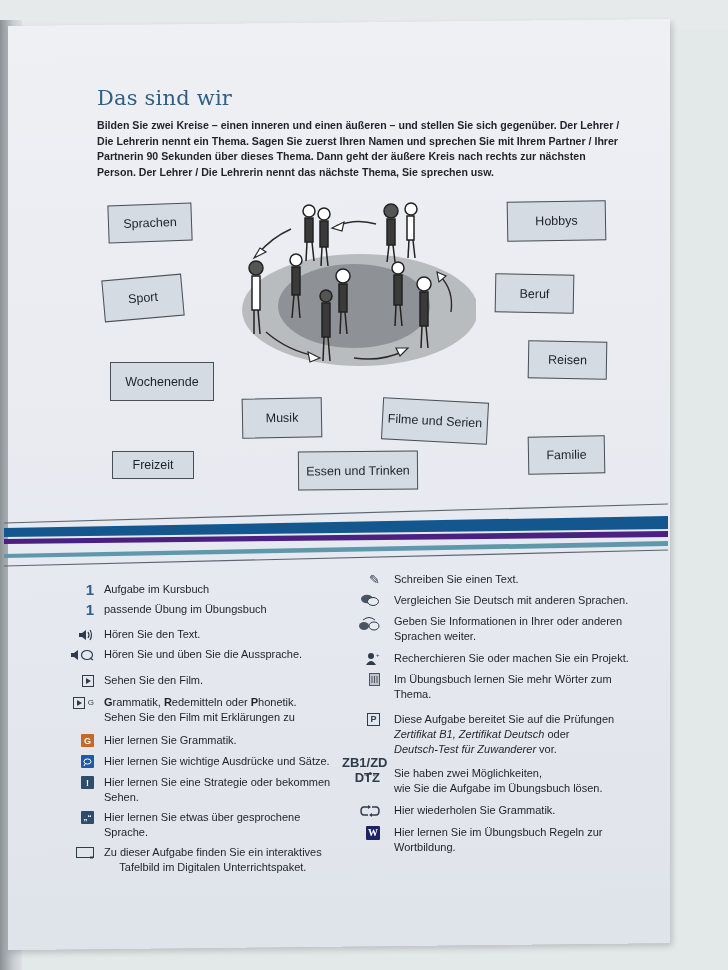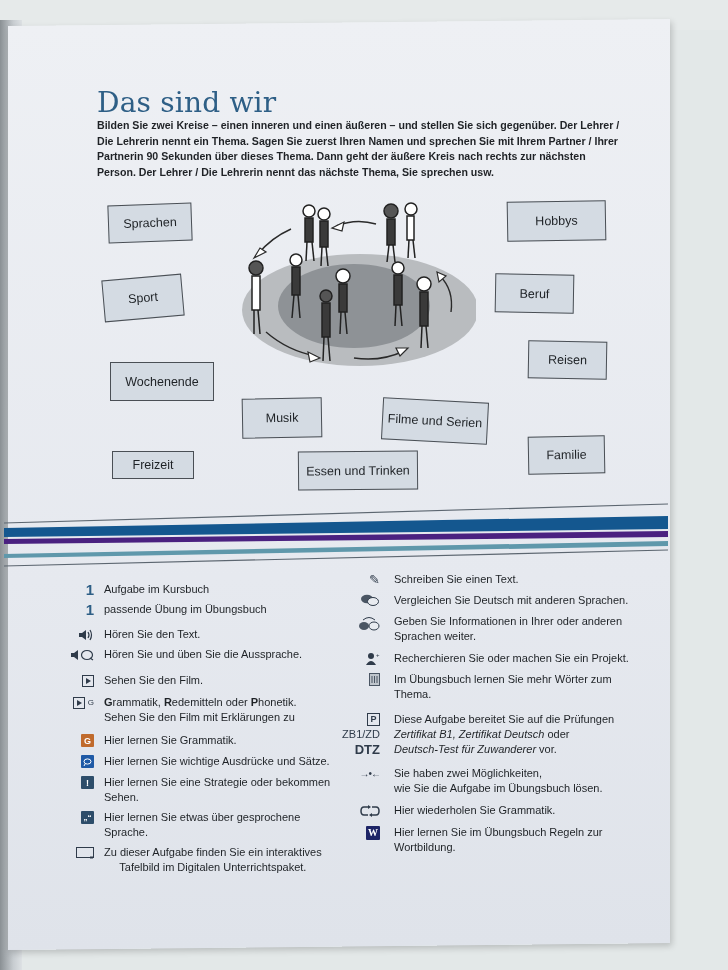--- a/index.html
+++ b/index.html
@@ -17,21 +17,21 @@
     position: absolute; left: 8px; top: 26px; width: 662px; height: 924px;
     background: linear-gradient(to bottom, #eef0f4 0%, #e6e9ef 60%, #dfe3ea 100%);
     box-shadow: 2px 3px 6px rgba(0,0,0,0.18);
     transform: skewY(-0.6deg); transform-origin: left top;
   }
   .page-inner { position: absolute; left: 0; top: 0; width: 728px; height: 970px; }
 
   .title {
     position: absolute; left: 97px; top: 86px; margin: 0;
     font-family: "DejaVu Serif", "Liberation Serif", serif;
-    font-size: 28px; color: #2e5f86; font-weight: normal; letter-spacing: 0.2px;
+    font-size: 21px; color: #2e5f86; font-weight: normal; letter-spacing: 0.2px;
   }
   .instructions {
     position: absolute; left: 97px; top: 118px; width: 530px; margin: 0;
     font-size: 10.6px; line-height: 15.5px; font-weight: bold; color: #1f2226;
   }
 
   .topic {
     position: absolute; background: #d4dbe3; border: 1px solid #4a4f55;
     font-size: 12.5px; color: #1e2226; display: flex; align-items: center; justify-content: center;
     box-sizing: border-box; white-space: nowrap;
@@ -344,21 +344,21 @@
       <div style="margin-left:44px;">
         <div class="legend-text">Im Übungsbuch lernen Sie mehr Wörter zum</div>
         <div class="legend-text">Thema.</div>
       </div>
     </div>
     <div class="legend-item" style="left:0;top:140px;">
       <div style="position:absolute;left:-8px;width:38px;text-align:right;">
         <div style="height:15px;display:flex;justify-content:flex-end;align-items:center;">
           <span style="display:inline-block;width:11px;height:11px;border:1px solid #2f3b4a;font-size:9px;line-height:11px;text-align:center;color:#2f3b4a;font-weight:bold;">P</span>
         </div>
-        <div style="font-size:11px;font-weight:normal;color:#2f3b4a;line-height:15px;">ZB1/ZD</div>
+        <div style="font-size:13px;font-weight:bold;color:#2f3b4a;line-height:15px;margin-top:28px;">ZB1/ZD</div>
         <div style="font-size:13px;font-weight:bold;color:#2f3b4a;line-height:15px;">DTZ</div>
       </div>
       <div style="margin-left:44px;">
         <div class="legend-text">Diese Aufgabe bereitet Sie auf die Prüfungen</div>
         <div class="legend-text"><span class="i">Zertifikat B1, Zertifikat Deutsch</span><span> oder</span></div>
         <div class="legend-text"><span class="i">Deutsch-Test für Zuwanderer</span><span> vor.</span></div>
       </div>
     </div>
     <div class="legend-item" style="left:0;top:194px;">
       <span class="legend-icon" style="left:-6px;width:36px;font-size:10px;letter-spacing:-1px;">→•←</span>

